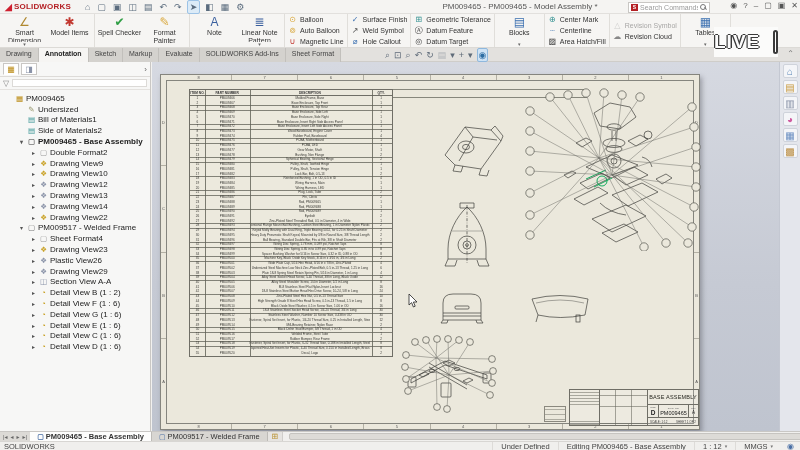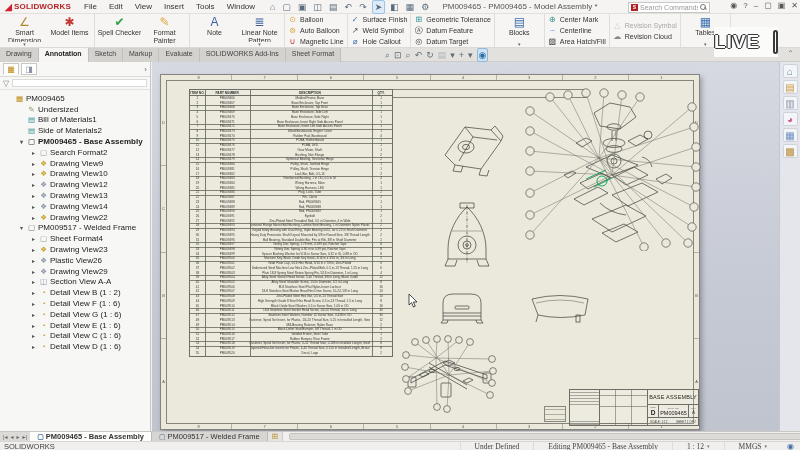--- a/index.html
+++ b/index.html
@@ -132,43 +132,34 @@
   .dtab.active { background:#fdfdfc; font-weight:bold; }
   .dtab-ico { font-size:7px; color:#4a6fa5; }
   .add-sheet { display:flex; align-items:center; font-size:8px; color:#b8912f; padding:0 4px; }
   .hscroll { flex:1; position:relative; background:#f1f0ee; border-left:1px solid #d0cecb; }
   .hscroll-thumb { position:absolute; left:6px; top:1px; bottom:1px; width:575px; background:#dddbd7; border:1px solid #c6c4c0; border-radius:2px; }
 
   
   .statusbar { position:absolute; left:0; top:441px; width:800px; height:9px; background:#f0efed; border-top:1px solid #d8d6d3; display:flex; align-items:center; font-size:7.5px; color:#444; }
   .sb-left { padding-left:4px; }
   .sb-right { margin-left:auto; display:flex; align-items:center; height:100%; }
-  .sb-item { padding:0 14px; border-left:1px solid #dddbd8; height:100%; display:flex; align-items:center; gap:3px; white-space:nowrap;font-family:Liberation Serif, serif; }
+  .sb-item { padding:0 8px; border-left:1px solid #dddbd8; height:100%; display:flex; align-items:center; gap:3px; white-space:nowrap; }
   .sb-dd { font-size:5px; color:#777; }
   .sb-globe { font-size:8px; color:#4a6fa5; padding:0 6px; }
 </style>
 </head>
 <body>
 
 <div class="app">
 
   <div class="titlebar">
     <div class="logo">
       <span class="logo-mark">◢</span>
       <span class="logo-text">SOLIDWORKS</span>
     </div>
-    <div class="menus">
-
-    <span class="menu-item">File</span>
-        <span class="menu-item">Edit</span>
-        <span class="menu-item">View</span>
-        <span class="menu-item">Insert</span>
-        <span class="menu-item">Tools</span>
-        <span class="menu-item">Window</span>
-      </div>
     <div class="qa">
 
     <span class="qa-item">⌂</span>
         <span class="qa-item">▢</span>
         <span class="qa-item">▣</span>
         <span class="qa-item">◫</span>
         <span class="qa-item">▤</span>
         <span class="qa-item">↶</span>
         <span class="qa-item">↷</span>
         <span class="qa-item active">➤</span>
@@ -387,21 +378,21 @@
         <span class="tw-lbl">Side of Materials2</span>
       </div>
         <div class="tree-row bold" style="font-weight: bold; padding-left: 18px;">
         <span class="tw-exp">▾</span>
         <span class="tw-ico" style="color: rgb(119, 119, 119);">▢</span>
         <span class="tw-lbl">PM009465 - Base Assembly</span>
       </div>
         <div class="tree-row" style="padding-left: 30px;">
         <span class="tw-exp">▸</span>
         <span class="tw-ico" style="color: rgb(153, 153, 153);">▢</span>
-        <span class="tw-lbl">Search Format2</span>
+        <span class="tw-lbl">Double Format2</span>
       </div>
         <div class="tree-row" style="padding-left: 30px;">
         <span class="tw-exp">▸</span>
         <span class="tw-ico" style="color: rgb(201, 162, 39);">❖</span>
         <span class="tw-lbl">Drawing View9</span>
       </div>
         <div class="tree-row" style="padding-left: 30px;">
         <span class="tw-exp">▸</span>
         <span class="tw-ico" style="color: rgb(201, 162, 39);">❖</span>
         <span class="tw-lbl">Drawing View10</span>

